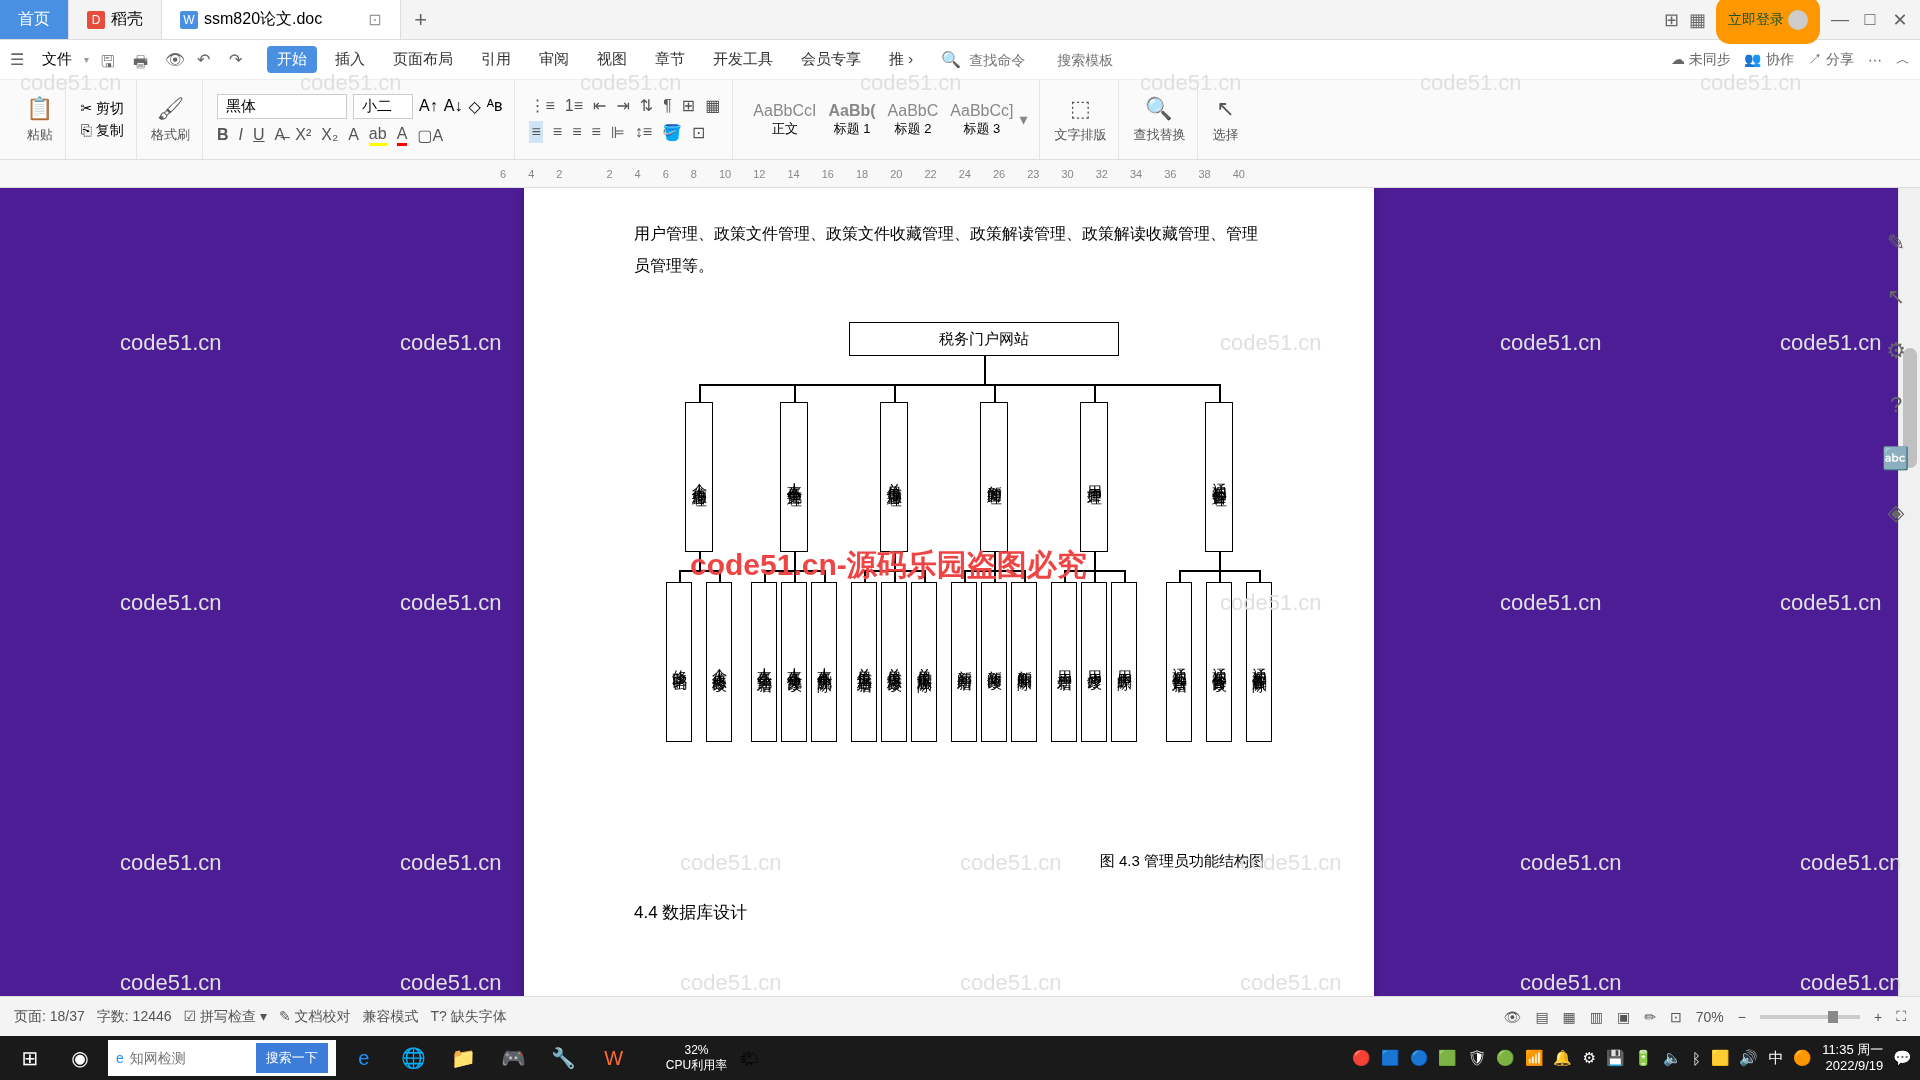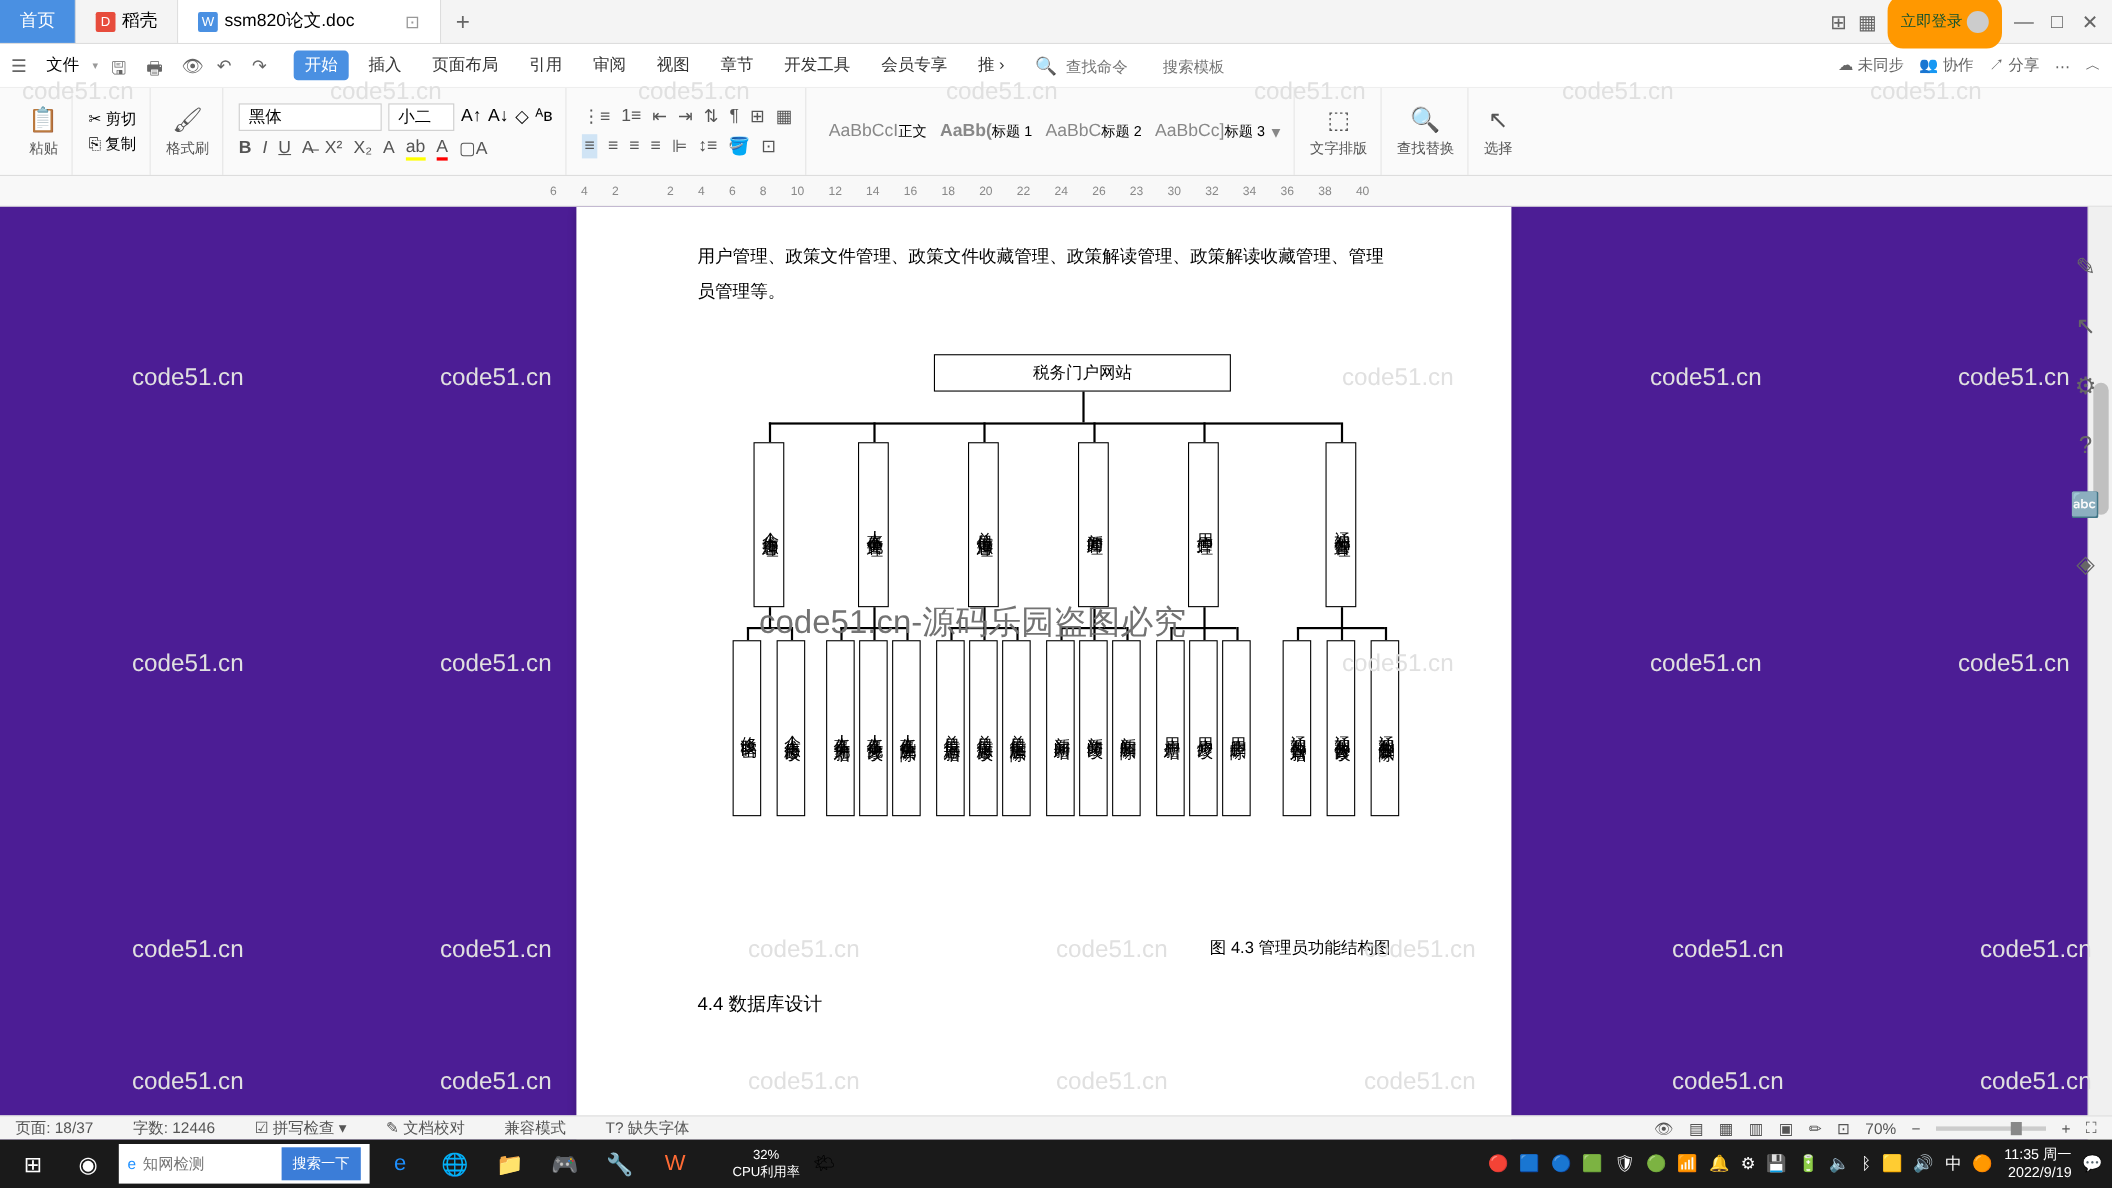--- a/index.html
+++ b/index.html
@@ -25,39 +25,39 @@
 .ribbon{height:80px;display:flex;align-items:center;padding:0 14px;gap:2px;border-bottom:1px solid #ddd;background:#fafafa}
 .rgroup{display:flex;flex-direction:column;align-items:center;padding:0 12px;border-right:1px solid #e5e5e5;height:100%;justify-content:center;gap:4px}
 .rgroup.nobr{border-right:none}
 .rlabel{font-size:13px;color:#555}
 .ricon{font-size:22px;color:#555}
 .font-box{display:flex;gap:6px;align-items:center}
 .font-select{border:1px solid #ccc;padding:2px 8px;font-size:15px;background:#fff;min-width:130px}
 .size-select{border:1px solid #ccc;padding:2px 8px;font-size:15px;background:#fff;min-width:60px}
 .fmt-row{display:flex;gap:10px;align-items:center;font-size:16px;color:#555}
 .fmt-col{display:flex;flex-direction:column;gap:6px}
-.style-item{display:flex;flex-direction:row;align-items:center;padding:2px 6px;font-size:13px}
+.style-item{display:flex;flex-direction:column;align-items:center;padding:2px 6px;font-size:13px}
 .style-preview{font-size:16px;color:#888}
 .ruler{height:28px;background:#f8f8f8;border-bottom:1px solid #ddd;position:relative;font-size:11px;color:#888;display:flex;align-items:center;padding-left:500px}
 .ruler span{margin-right:22px}
 .content{position:absolute;top:188px;left:0;right:22px;bottom:44px;background:#4c1d95;overflow:hidden}
 .page{width:850px;min-height:1000px;background:#fff;margin:0 auto;box-shadow:0 2px 8px rgba(0,0,0,0.2);padding:30px 110px;position:relative}
 .doc-text{font-size:16px;line-height:2;word-break:break-all}
 .diagram{margin:40px auto;position:relative;width:580px;height:490px}
 .dbox{position:absolute;border:1.5px solid #000;background:#fff;display:flex;align-items:center;justify-content:center;font-size:15px}
 .dbox.v{writing-mode:vertical-rl;text-orientation:upright;padding:10px 4px;letter-spacing:2px}
 .dline{position:absolute;background:#000}
 .caption{text-align:right;font-size:15px;margin-top:37px}
 .section-title{font-size:17px;font-weight:normal;margin-top:30px}
 .watermark{position:absolute;color:#e0e0e0;font-size:22px;pointer-events:none;z-index:1}
-.watermark-red{position:absolute;color:#737373;font-size:30px;font-weight:400;z-index:5;pointer-events:none}
+.watermark-red{position:absolute;color:#ef4444;font-size:30px;font-weight:700;z-index:5;pointer-events:none}
 .rsidebar{position:absolute;right:0;top:188px;bottom:44px;width:22px;background:#f0f0f0;border-left:1px solid #ddd}
 .rtools{position:absolute;right:0;top:230px;width:48px;display:flex;flex-direction:column;gap:28px;align-items:center;z-index:10}
 .rtool{font-size:22px;color:#666}
-.statusbar{position:absolute;bottom:44px;left:0;right:0;height:22px;background:#f4f4f4;border-top:1px solid #ddd;display:flex;align-items:center;padding:0 14px;font-size:14px;color:#555;gap:36px}
+.statusbar{position:absolute;bottom:44px;left:0;right:0;height:40px;background:#f4f4f4;border-top:1px solid #ddd;display:flex;align-items:center;padding:0 14px;font-size:14px;color:#555;gap:12px}
 .status-right{margin-left:auto;display:flex;align-items:center;gap:14px}
 .zoom-slider{width:100px;height:4px;background:#ccc;position:relative}
 .zoom-thumb{position:absolute;width:10px;height:12px;background:#888;top:-4px;left:68px}
 .taskbar{position:absolute;bottom:0;left:0;right:0;height:44px;background:#1a1a1a;display:flex;align-items:center;padding:0 8px;gap:6px}
 .tbicon{width:44px;height:38px;display:flex;align-items:center;justify-content:center;color:#fff;font-size:20px}
 .tb-search{display:flex;align-items:center;background:#fff;height:36px;padding:0 8px;gap:6px;font-size:14px}
 .tb-search input{border:none;width:120px;font-size:14px}
 .tb-search-btn{background:#3b7dd8;color:#fff;padding:6px 10px;font-size:13px}
 .tb-tray{margin-left:auto;display:flex;align-items:center;gap:10px;color:#fff;font-size:13px}
 .tb-time{text-align:right;line-height:1.2;font-size:13px}

